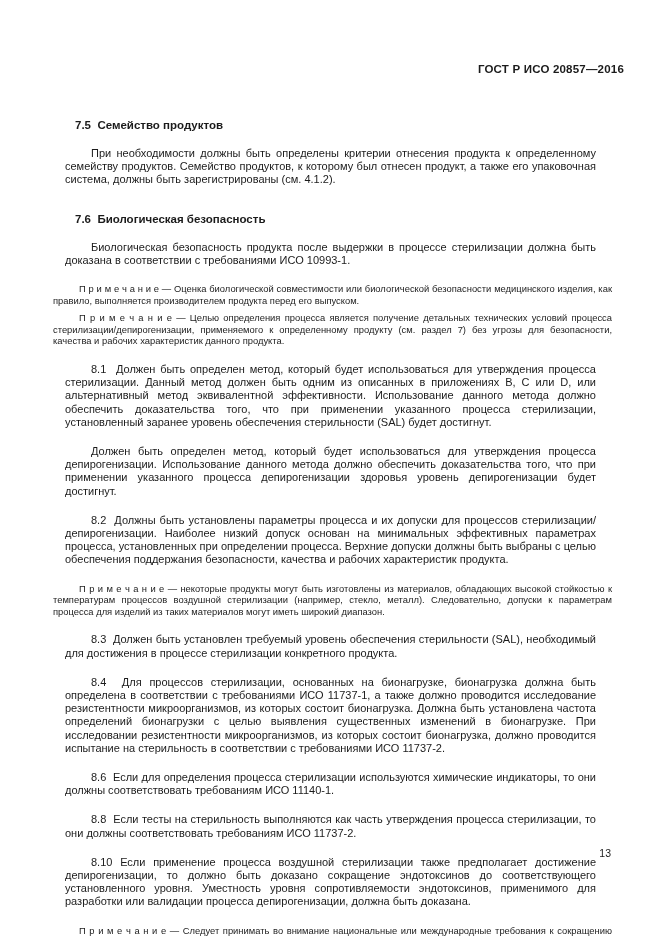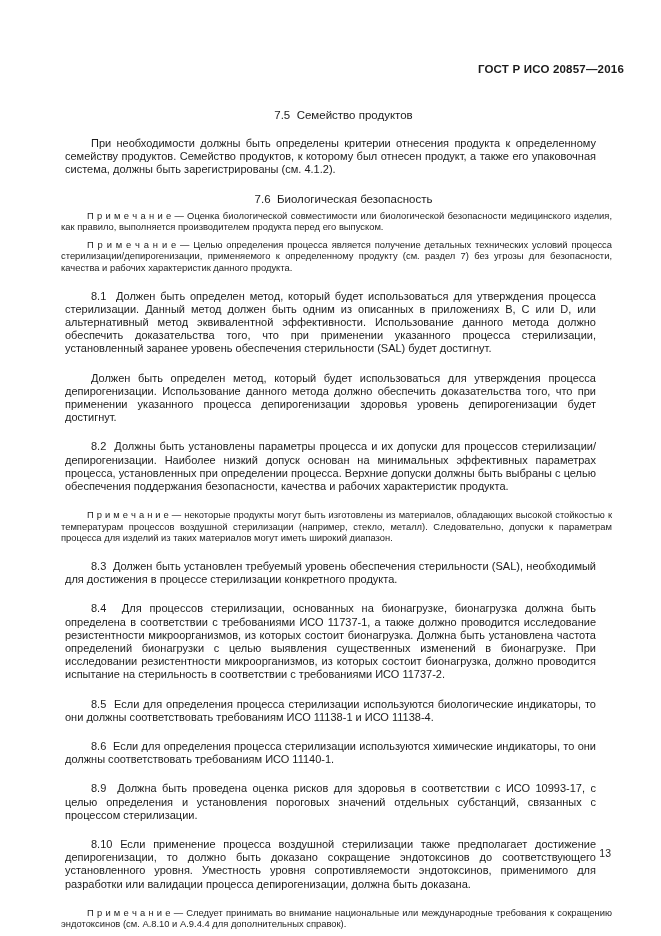--- a/index.html
+++ b/index.html
@@ -30,42 +30,41 @@
     letter-spacing: 0.2px;
   }
   .content {
     position: absolute;
     top: 93px;
     left: 49px;
     width: 563px;
   }
   .subheading {
     font-size: 11.5px;
-    font-weight: normal;
-    margin: 16px 0 4px 26px;
-    text-align: center;
+    font-weight: bold;
+    margin: 26px 0 4px 26px;
   }
   .chapter-heading {
     font-size: 15px;
     font-weight: bold;
     margin: 19px 0 11px 26px;
   }
   .para {
     font-size: 11px;
     line-height: 13.2px;
     text-align: justify;
     text-indent: 26px;
     margin: 16px;
   }
   .note {
     font-size: 9.4px;
     line-height: 11.6px;
     text-align: justify;
     text-indent: 26px;
-    margin: 5px 0 6px 12px;
+    margin: 5px 0 6px 4px;
     color: #222222;
   }
   .page-number {
     position: absolute;
     top: 847px;
     right: 62px;
     font-size: 10.5px;
   }
 </style>
 </head>
@@ -76,45 +75,45 @@
   <div class="running-header">ГОСТ Р ИСО 20857—2016</div>
 
   <div class="content">
 
     <h3 class="subheading">7.5&nbsp; Семейство продуктов</h3>
 
     <p class="para">При необходимости должны быть определены критерии отнесения продукта к определенному семейству продуктов. Семейство продуктов, к которому был отнесен продукт, а также его упаковочная система, должны быть зарегистрированы (см. 4.1.2).</p>
 
     <h3 class="subheading">7.6&nbsp; Биологическая безопасность</h3>
 
+    <p class="para">Биологическая безопасность продукта после выдержки в процессе стерилизации должна быть доказана в соответствии с требованиями ИСО 10993-1.</p>
 
     <p class="note">П р и м е ч а н и е — Оценка биологической совместимости или биологической безопасности медицинского изделия, как правило, выполняется производителем продукта перед его выпуском.</p>
 
 
     <p class="note">П р и м е ч а н и е — Целью определения процесса является получение детальных технических условий процесса стерилизации/депирогенизации, применяемого к определенному продукту (см. раздел 7) без угрозы для безопасности, качества и рабочих характеристик данного продукта.</p>
 
     <p class="para">8.1&nbsp; Должен быть определен метод, который будет использоваться для утверждения процесса стерилизации. Данный метод должен быть одним из описанных в приложениях B, C или D, или альтернативный метод эквивалентной эффективности. Использование данного метода должно обеспечить доказательства того, что при применении указанного процесса стерилизации, установленный заранее уровень обеспечения стерильности (SAL) будет достигнут.</p>
 
     <p class="para">Должен быть определен метод, который будет использоваться для утверждения процесса депирогенизации. Использование данного метода должно обеспечить доказательства того, что при применении указанного процесса депирогенизации здоровья уровень депирогенизации будет достигнут.</p>
 
     <p class="para">8.2&nbsp; Должны быть установлены параметры процесса и их допуски для процессов стерилизации/депирогенизации. Наиболее низкий допуск основан на минимальных эффективных параметрах процесса, установленных при определении процесса. Верхние допуски должны быть выбраны с целью обеспечения поддержания безопасности, качества и рабочих характеристик продукта.</p>
 
     <p class="note">П р и м е ч а н и е — некоторые продукты могут быть изготовлены из материалов, обладающих высокой стойкостью к температурам процессов воздушной стерилизации (например, стекло, металл). Следовательно, допуски к параметрам процесса для изделий из таких материалов могут иметь широкий диапазон.</p>
 
     <p class="para">8.3&nbsp; Должен быть установлен требуемый уровень обеспечения стерильности (SAL), необходимый для достижения в процессе стерилизации конкретного продукта.</p>
 
     <p class="para">8.4&nbsp; Для процессов стерилизации, основанных на бионагрузке, бионагрузка должна быть определена в соответствии с требованиями ИСО 11737-1, а также должно проводится исследование резистентности микроорганизмов, из которых состоит бионагрузка. Должна быть установлена частота определений бионагрузки с целью выявления существенных изменений в бионагрузке. При исследовании резистентности микроорганизмов, из которых состоит бионагрузка, должно проводится испытание на стерильность в соответствии с требованиями ИСО 11737-2.</p>
 
-    <p class="para">8.5&nbsp; Если для определения процесса стерилизации используются биологические индикаторы, то они должны соответствовать требованиям ИСО 11138-1 и ИСО 11138-4.</p>
 
     <p class="para">8.6&nbsp; Если для определения процесса стерилизации используются химические индикаторы, то они должны соответствовать требованиям ИСО 11140-1.</p>
 
 
+    <p class="para">8.8&nbsp; Если тесты на стерильность выполняются как часть утверждения процесса стерилизации, то они должны соответствовать требованиям ИСО 11737-2.</p>
 
-    <p class="para">8.9&nbsp; Должна быть проведена оценка рисков для здоровья в соответствии с ИСО 10993-17, с целью определения и установления пороговых значений отдельных субстанций, связанных с процессом стерилизации.</p>
 
     <p class="para">8.10 Если применение процесса воздушной стерилизации также предполагает достижение депирогенизации, то должно быть доказано сокращение эндотоксинов до соответствующего установленного уровня. Уместность уровня сопротивляемости эндотоксинов, применимого для разработки или валидации процесса депирогенизации, должна быть доказана.</p>
 
     <p class="note">П р и м е ч а н и е — Следует принимать во внимание национальные или международные требования к сокращению эндотоксинов (см. А.8.10 и А.9.4.4 для дополнительных справок).</p>
 
   </div>
 
   <div class="page-number">13</div>
 
 </div>

